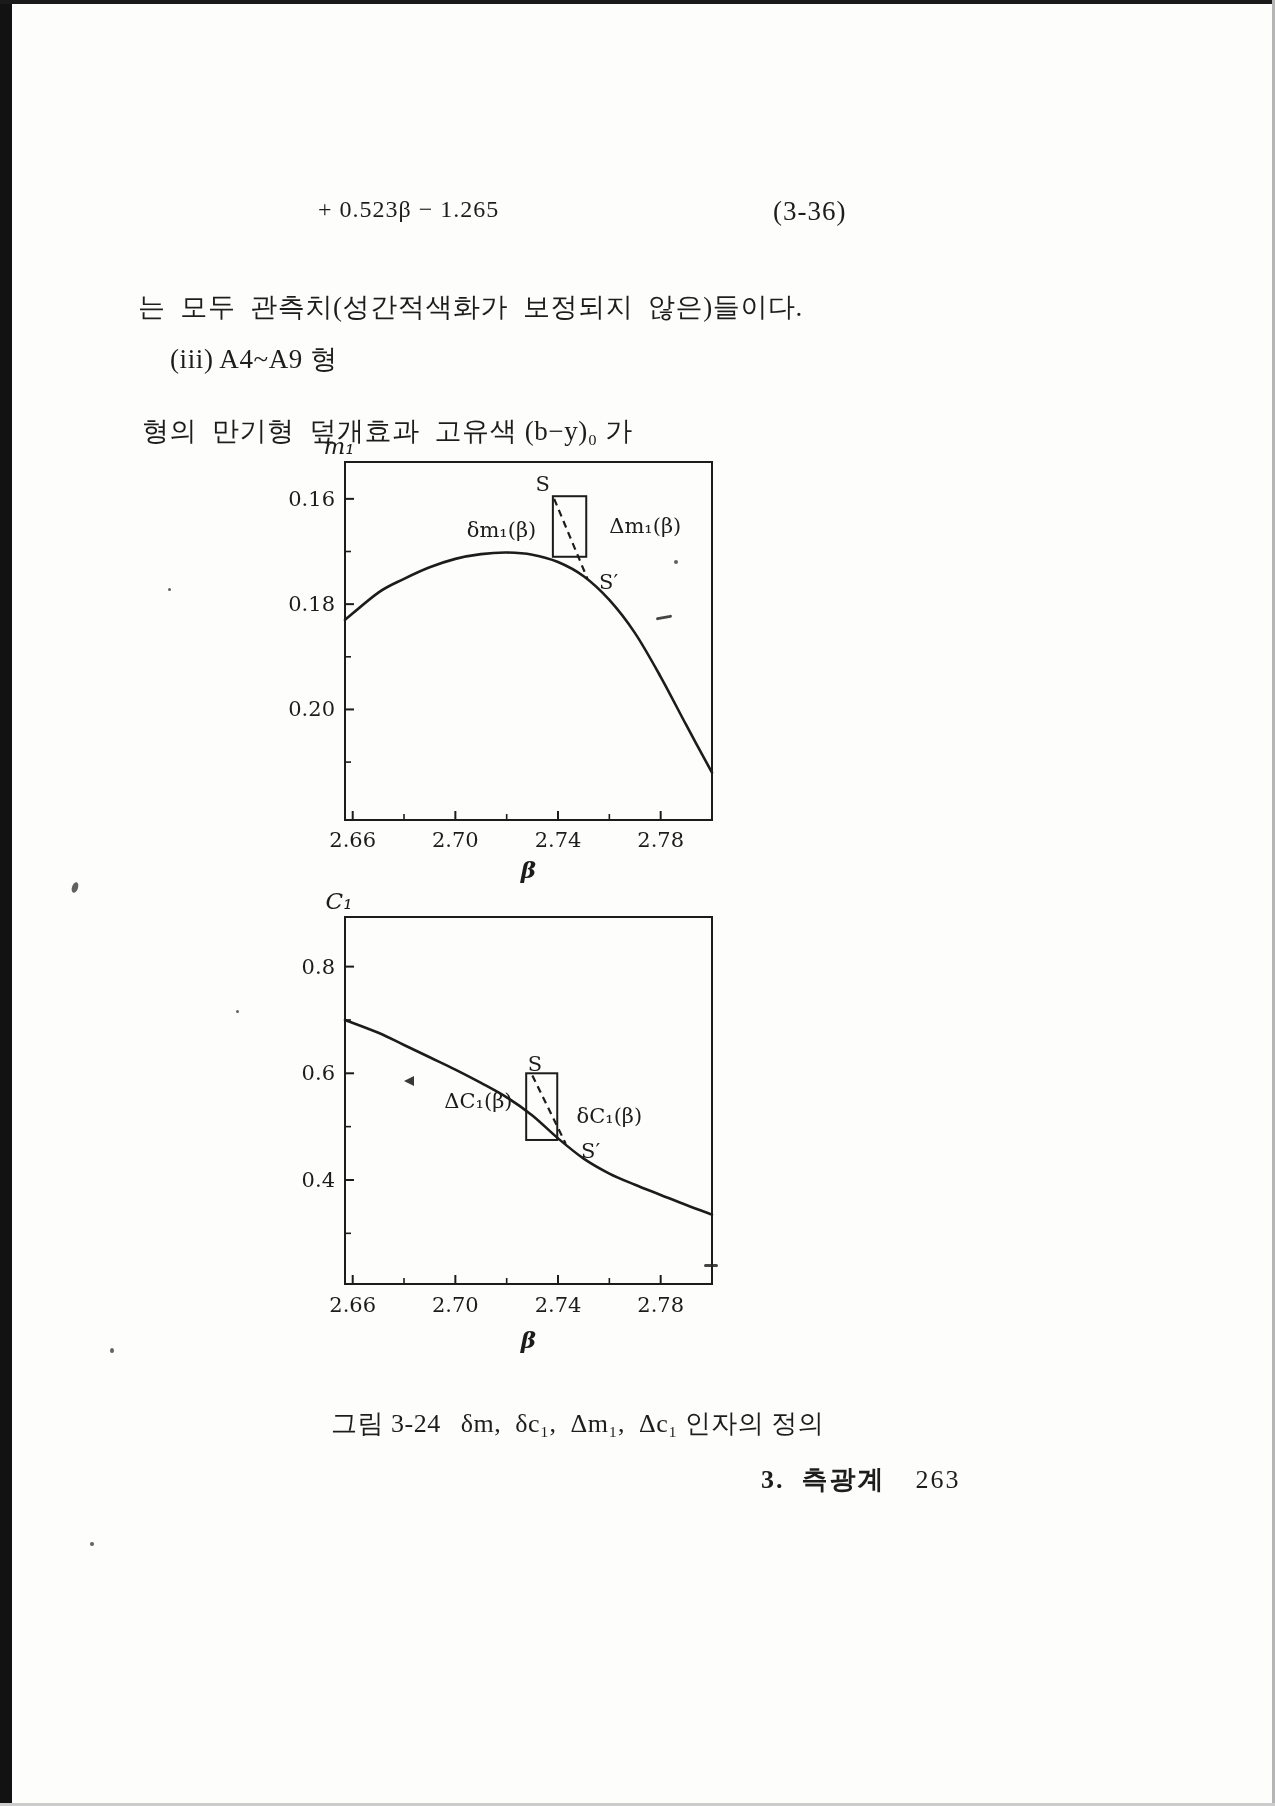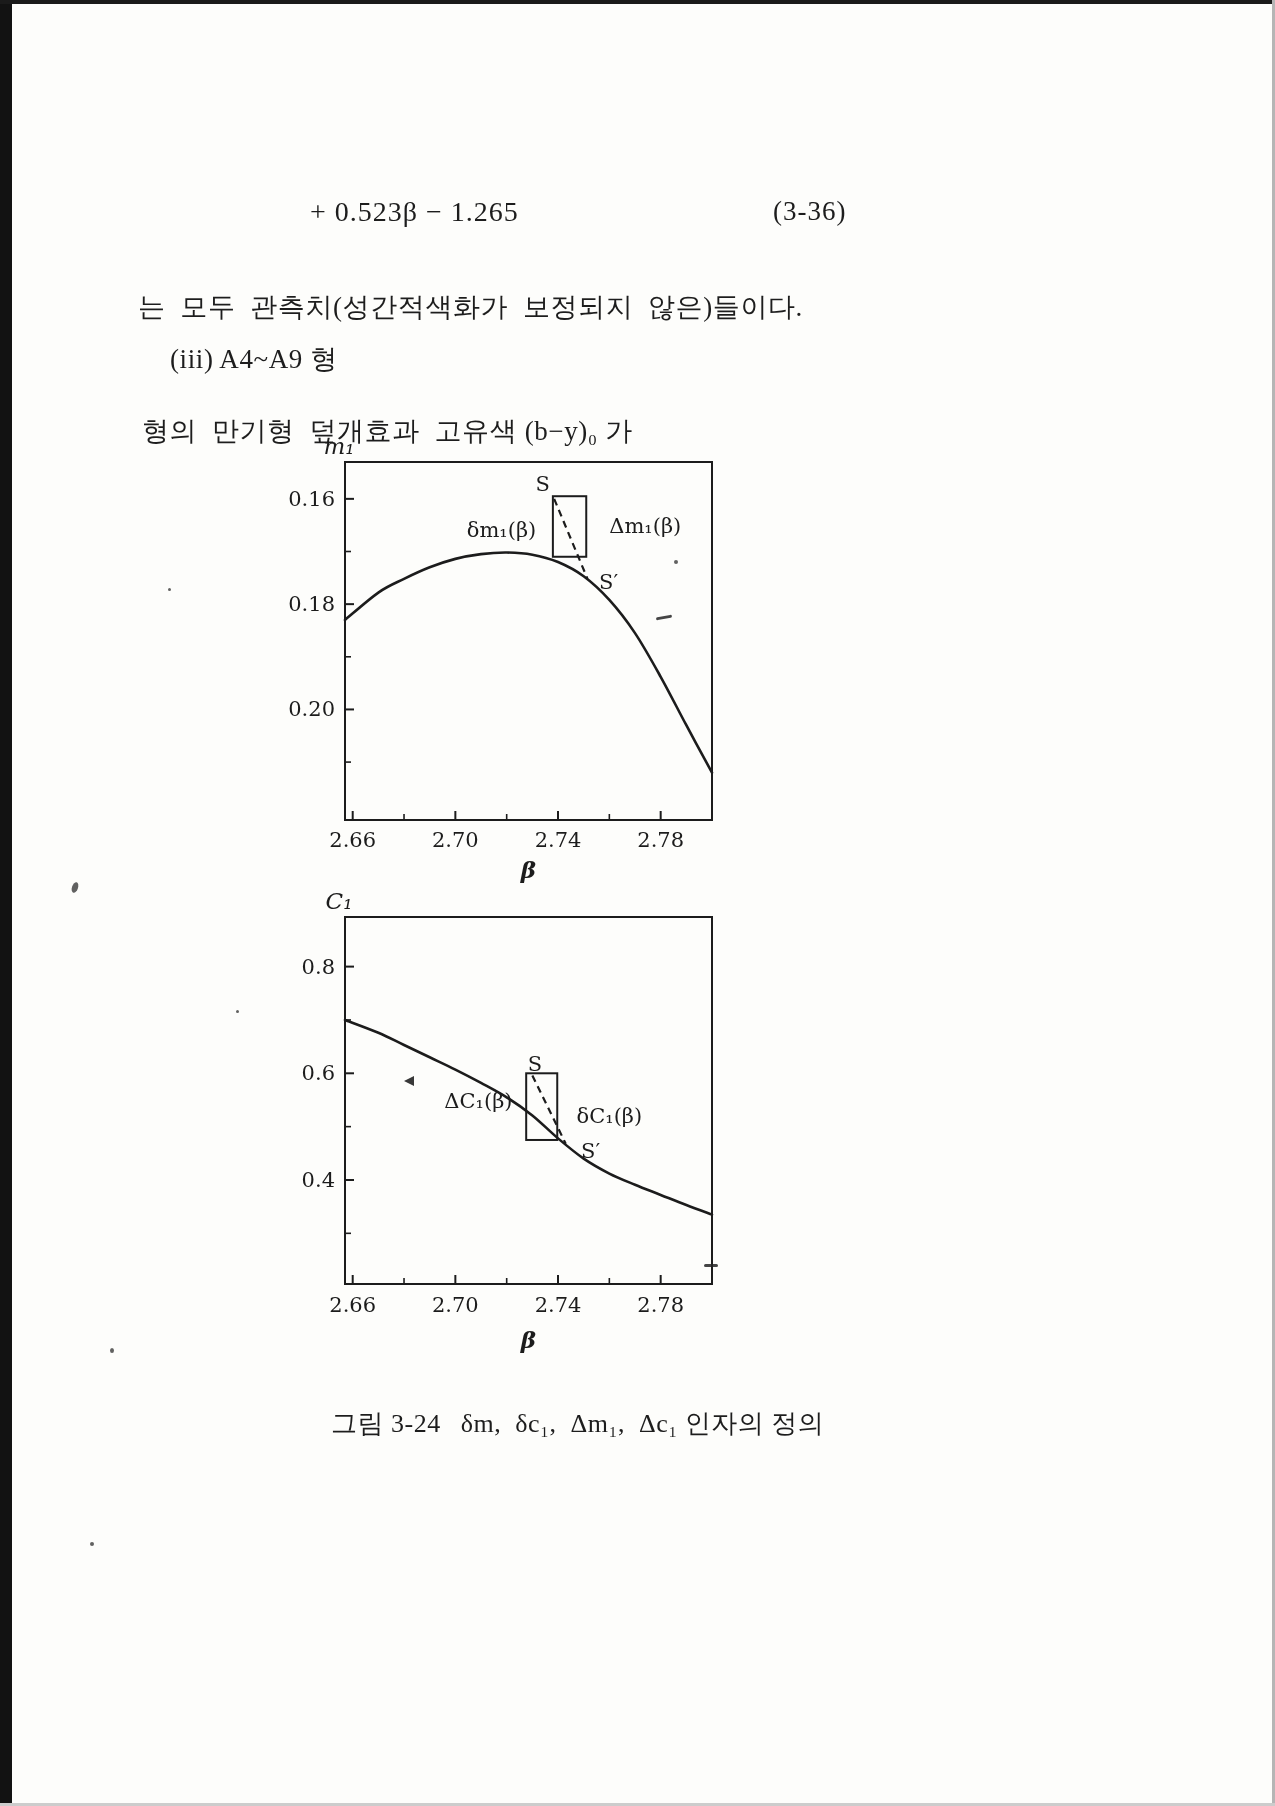--- a/index.html
+++ b/index.html
@@ -8,21 +8,21 @@
     overflow:hidden;color:#1d1d1d;
     font-family:"Liberation Serif","DejaVu Serif",serif;
   }
   .edge-left{position:absolute;left:0;top:0;bottom:0;width:12px;background:#121212;}
   .edge-top{position:absolute;left:0;top:0;right:0;height:4px;background:#1a1a1a;}
   .edge-right{position:absolute;right:0;top:0;bottom:0;width:3px;background:#b5b5b5;}
   .edge-bottom{position:absolute;left:0;bottom:0;right:0;height:3px;background:#cccccc;}
 
   .tline{position:absolute;font-size:27px;line-height:34px;white-space:pre;letter-spacing:0.6px;}
   .eq-line{position:absolute;left:0;top:196px;width:100%;height:36px;}
-  .eq-body{position:absolute;left:310px;font-size:28px;letter-spacing:1px;}
+  .eq-body{position:absolute;left:318px;font-size:24px;letter-spacing:1px;}
   .eq-no{position:absolute;left:773px;font-size:27px;letter-spacing:1px;}
 
   .chart{position:absolute;}
   svg text{font-family:"DejaVu Serif","Liberation Serif",serif;}
 
   .caption{position:absolute;left:303px;top:1376px;font-size:26px;white-space:pre;letter-spacing:0.5px;}
   .cap-label{font-weight:normal;margin-right:20px;}
   .footer{position:absolute;left:735px;top:1432px;font-size:26px;white-space:pre;}
   .footer-section{font-weight:600;letter-spacing:2px;}
   .pageno{margin-left:30px;letter-spacing:2px;}
@@ -115,20 +115,23 @@
       <line x1="264.34965034965046" y1="183.42877906976744" x2="297.71328671328666" y2="251.7078488372093" stroke="#1c1c1c" stroke-width="2.2" stroke-dasharray="7 5"></line>
       <text x="313.1118881118887" y="265.6424418604651" text-anchor="start" font-size="21" fill="#1c1c1c">S′</text>
       <text x="210.45454545454575" y="215.49999999999997" text-anchor="middle" font-size="21" fill="#1c1c1c">ΔC₁(β)</text>
       <text x="341.3426573426571" y="230.96947674418604" text-anchor="middle" font-size="21" fill="#1c1c1c">δC₁(β)</text>
     </svg>
 
   <div class="caption">
     <span class="cap-label">그림 3-24</span><span class="cap-text">δm,  δc₁,  Δm₁,  Δc₁ 인자의 정의</span>
   </div>
 
+  <div class="footer">
+    <span class="footer-section">3.  측광계</span><span class="pageno">263</span>
+  </div>
 
   <div class="speck" style="left:72px;top:882px;width:6px;height:11px;transform:rotate(18deg)"></div>
   <div class="speck" style="left:168px;top:588px;width:3px;height:3px"></div>
   <div class="speck" style="left:674px;top:560px;width:4px;height:4px"></div>
   <div class="dashmark" style="left:656px;top:616px;width:16px;height:3px;transform:rotate(-10deg)"></div>
   <div class="mark-tri" style="left:404px;top:1076px"></div>
   <div class="dashmark" style="left:704px;top:1264px;width:14px;height:3px"></div>
   <div class="speck" style="left:110px;top:1348px;width:4px;height:5px"></div>
   <div class="speck" style="left:236px;top:1010px;width:3px;height:3px"></div>
   <div class="speck" style="left:90px;top:1542px;width:4px;height:4px"></div>

